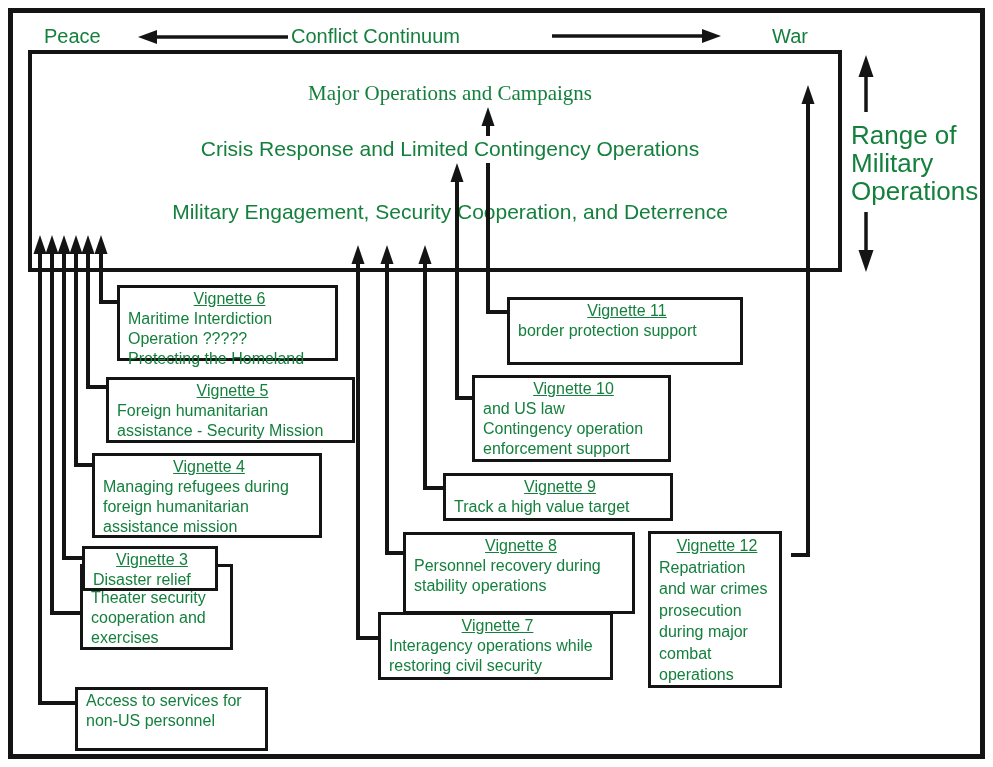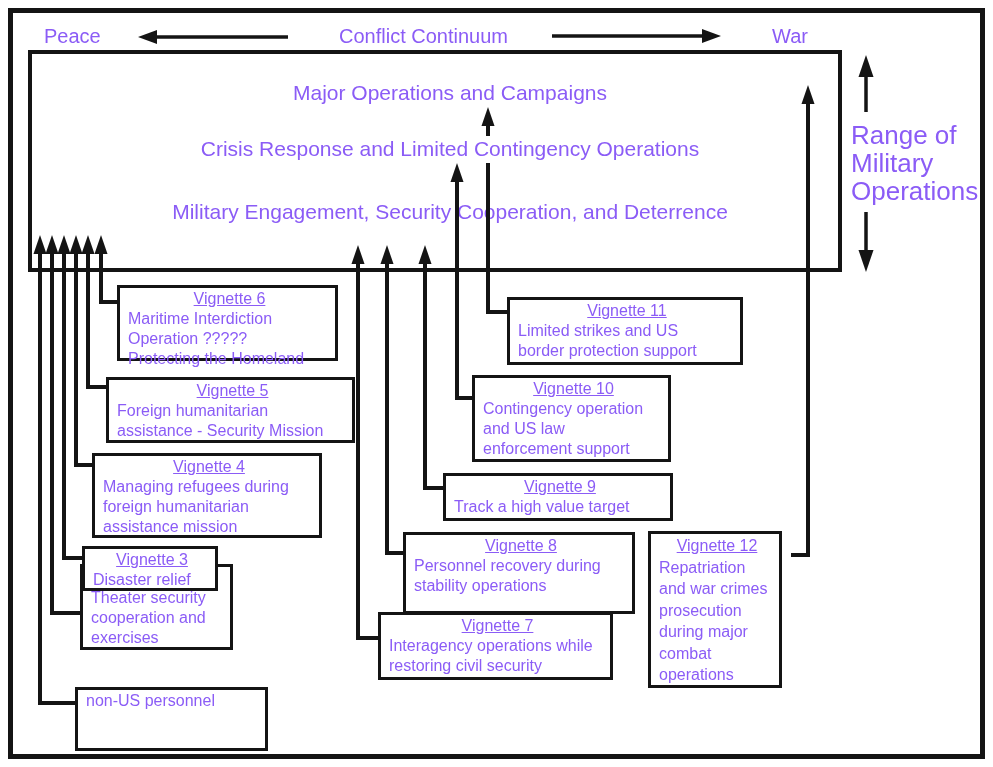--- a/index.html
+++ b/index.html
@@ -1,18 +1,18 @@
 <!DOCTYPE html>
 <html><head>
 <meta charset="utf-8">
 <style>
   html,body{margin:0;padding:0;background:#ffffff;}
   #stage{
     position:relative;width:993px;height:767px;background:#fff;
-    font-family:"Liberation Sans","DejaVu Sans",sans-serif;color:#8b5cf6;overflow:hidden;
+    font-family:"Liberation Sans","DejaVu Sans",sans-serif;color:#15803d;overflow:hidden;
   }
   #frame{
     position:absolute;left:8px;top:8px;width:977px;height:751px;
     border:5px solid #141414;box-sizing:border-box;background:#fff;z-index:0;
   }
   .hdr{position:absolute;top:25px;font-size:20px;line-height:22px;white-space:nowrap;z-index:2;}
   #innerbox{
     position:absolute;left:28px;top:50px;width:814px;height:222px;
     border:4px solid #141414;box-sizing:border-box;background:#fff;z-index:1;
   }
@@ -37,26 +37,26 @@
   .vbox.tall{line-height:21.5px;}
 </style>
 </head>
 <body>
 
 <div id="stage">
 
   <div id="frame"></div>
 
   <div class="hdr" style="left:44px;">Peace</div>
-  <div class="hdr" style="left:291px;margin-left:48px;">Conflict Continuum</div>
+  <div class="hdr" style="left:291px;">Conflict Continuum</div>
   <div class="hdr" style="left:772px;">War</div>
 
   <div id="innerbox"></div>
 
-  <div class="level" style="top:82px;">Major Operations and Campaigns</div>
+  <div class="level" style="top:82px;font-family:Liberation Serif, serif;">Major Operations and Campaigns</div>
   <div class="level" style="top:138px;">Crisis Response and Limited Contingency Operations</div>
   <div class="level" style="top:201px;">Military Engagement, Security Cooperation, and Deterrence</div>
 
   <div id="range-label">
       <div>Range of</div>
       <div>Military</div>
       <div>Operations</div>
     </div>
 
   <svg id="connectors" viewBox="0 0 993 767">
@@ -127,20 +127,21 @@
     </g>
 
     <g>
       <path d="M791 555 H808 V104"></path>
         <polygon points="808,85 801.5,104 814.5,104"></polygon>
     </g>
   </svg>
 
   <div class="vbox" style="left:75px;top:687px;width:193px;height:64px">
     <div class="vbody">
+        <div>Access to services for</div>
         <div>non-US personnel</div>
       </div>
   </div>
   <div class="vbox" style="left:80px;top:564px;width:153px;height:86px">
     <div class="vtitle">Vignette 2</div>
     <div class="vbody">
         <div>Theater security</div>
         <div>cooperation and</div>
         <div>exercises</div>
       </div>
@@ -190,29 +191,28 @@
   </div>
   <div class="vbox" style="left:443px;top:473px;width:230px;height:48px">
     <div class="vtitle">Vignette 9</div>
     <div class="vbody">
         <div>Track a high value target</div>
       </div>
   </div>
   <div class="vbox" style="left:472px;top:375px;width:199px;height:87px">
     <div class="vtitle">Vignette 10</div>
     <div class="vbody">
+        <div>and US law</div>
         <div>Contingency operation</div>
-        <div>and US law</div>
         <div>enforcement support</div>
       </div>
   </div>
   <div class="vbox" style="left:507px;top:297px;width:236px;height:68px">
     <div class="vtitle">Vignette 11</div>
     <div class="vbody">
-        <div>Limited strikes and US</div>
         <div>border protection support</div>
       </div>
   </div>
   <div class="vbox tall" style="left:648px;top:531px;width:134px;height:157px">
     <div class="vtitle">Vignette 12</div>
     <div class="vbody">
         <div>Repatriation</div>
         <div>and war crimes</div>
         <div>prosecution</div>
         <div>during major</div>

